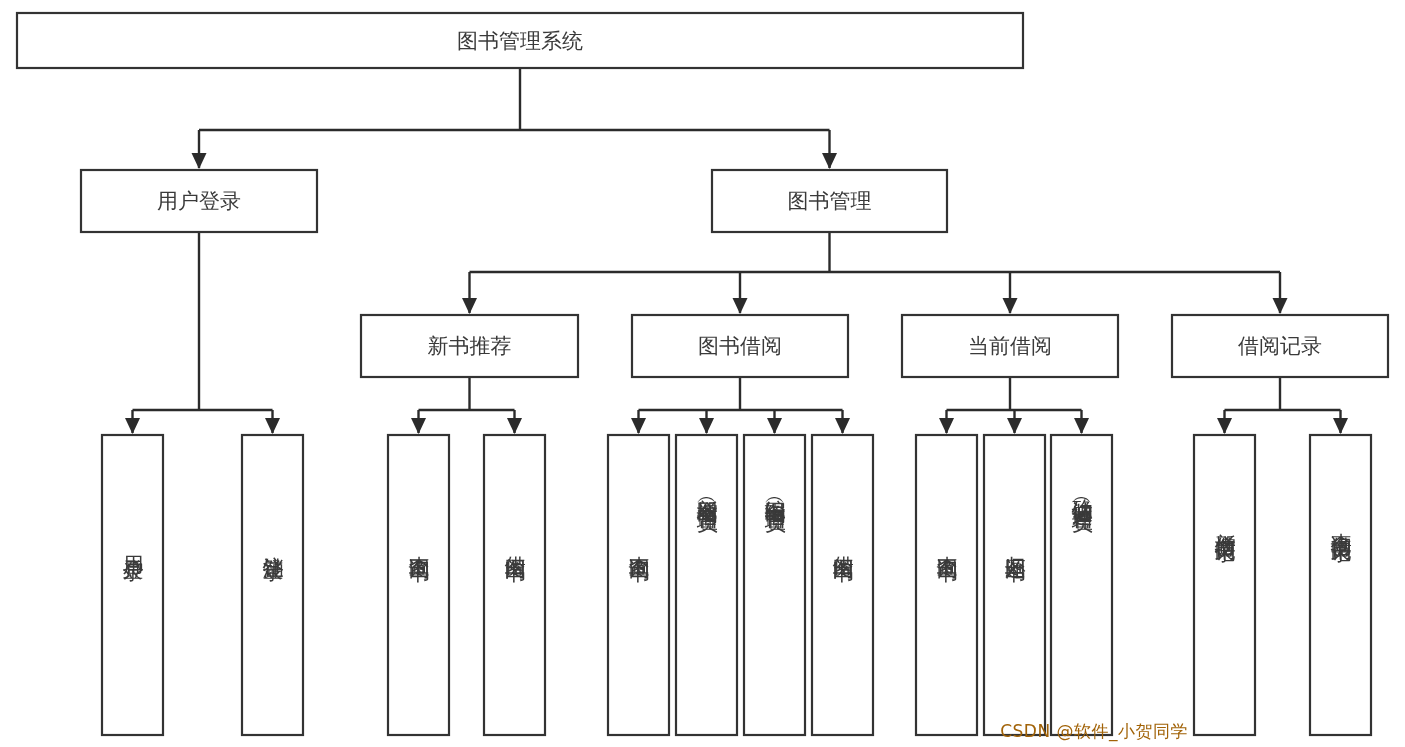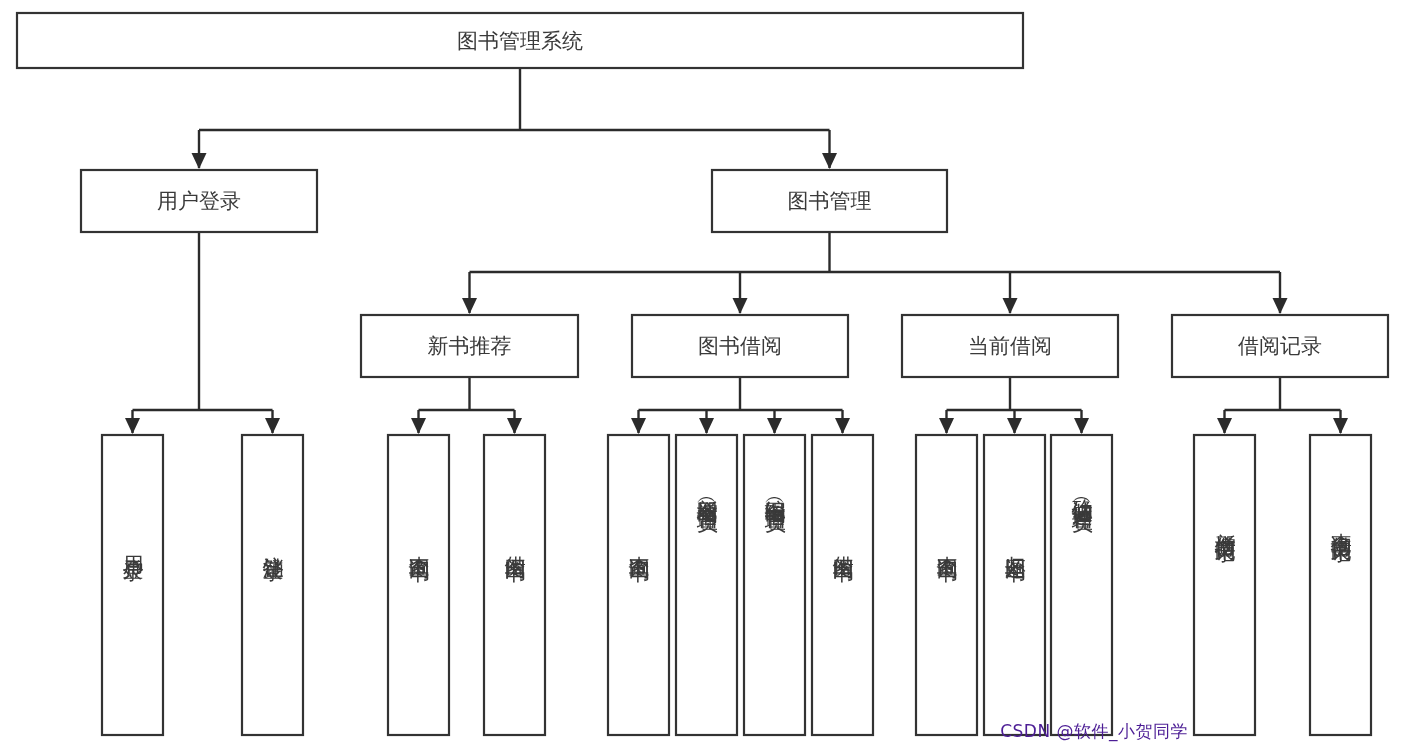--- a/index.html
+++ b/index.html
@@ -66,21 +66,21 @@
     letter-spacing: 2px;
     color: #3a3a3a;
     white-space: nowrap;
   }
   .watermark {
     position: absolute;
     right: 8px;
     bottom: 4px;
     font-family: "DejaVu Sans", "Liberation Sans", sans-serif;
     font-size: 17px;
-    color: #4c1d95;
+    color: #a16207;
     letter-spacing: 0.5px;
     white-space: nowrap;
   }
 </style>
 </head>
 <body>
 
 <div id="diagram-root">
 
   <svg class="flow" viewBox="0 0 1405 747">

